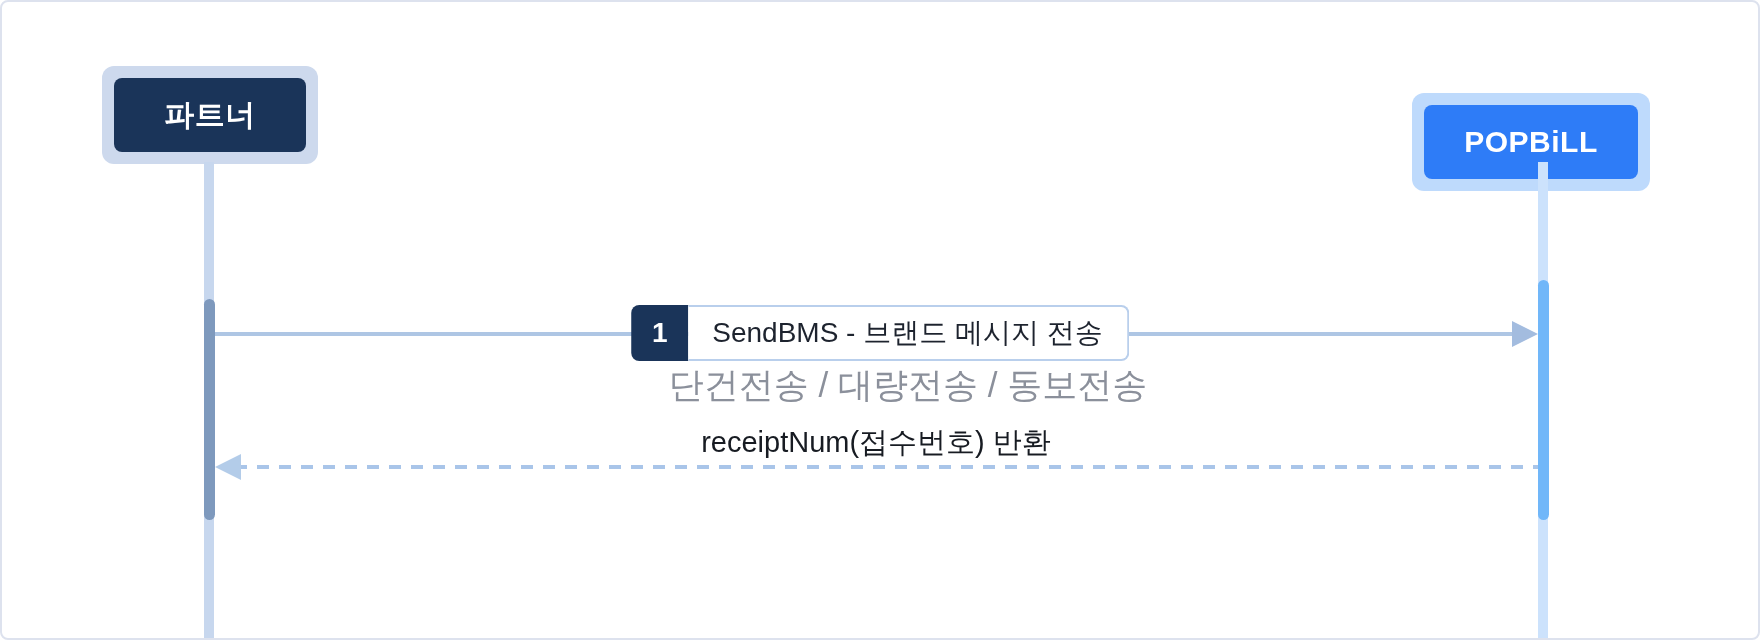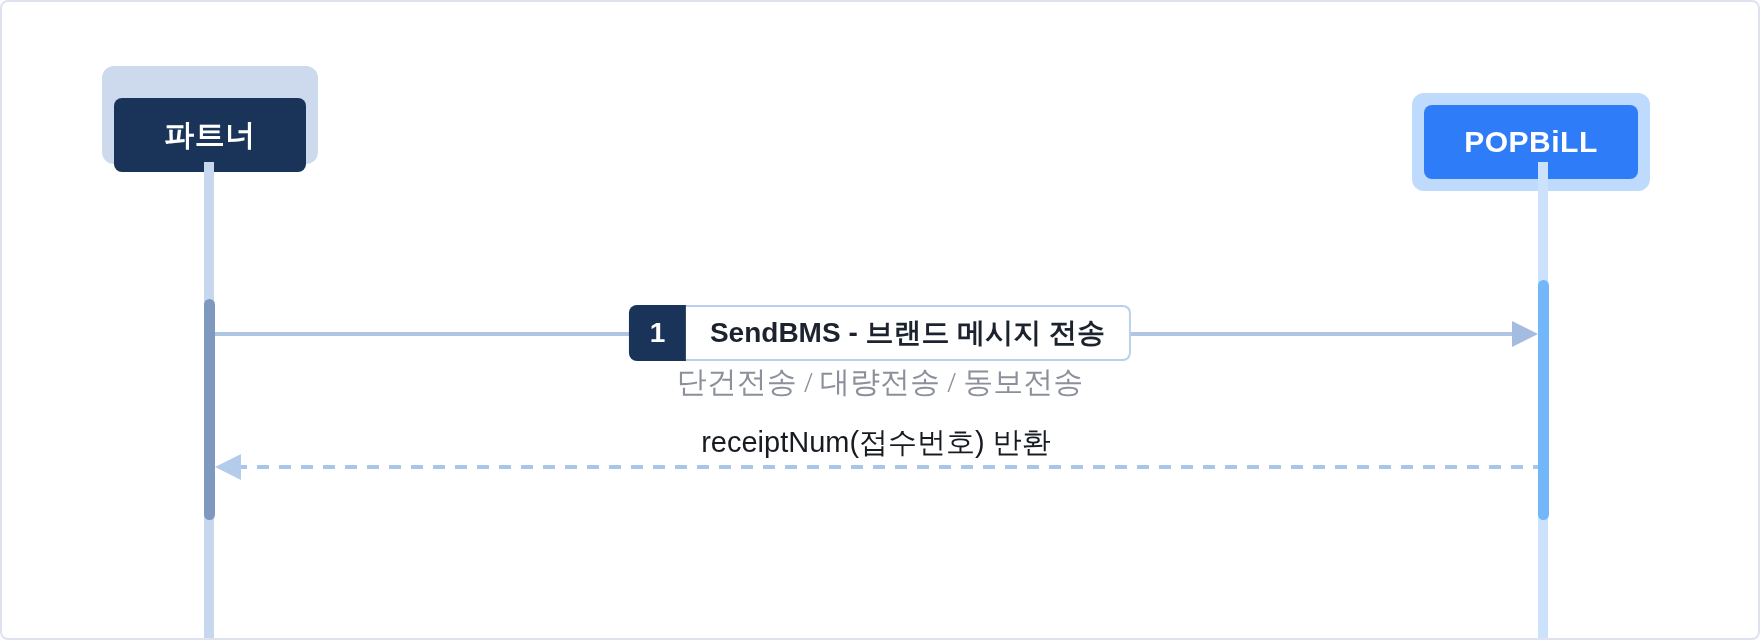--- a/index.html
+++ b/index.html
@@ -18,21 +18,21 @@
     overflow:hidden;box-sizing:content-box;
   }
   
   .actor{position:absolute;border-radius:12px;padding:12px;box-sizing:border-box;}
   .actor-inner{
     width:100%;height:100%;border-radius:8px;display:flex;
     align-items:center;justify-content:center;color:#fff;
     font-size:30px;font-weight:bold;letter-spacing:.5px;
   }
   .actor-partner{left:100px;top:64px;width:216px;height:98px;background:var(--partner-frame);}
-  .actor-partner .actor-inner{background:var(--navy);margin-top:20px;}
+  .actor-partner .actor-inner{background:var(--navy);}
   .actor-popbill{left:1410px;top:63px;width:238px;height:98px;background:var(--popbill-frame);margin-top:28px;}
   .actor-popbill .actor-inner{background:var(--blue);}
   
   .lifeline{position:absolute;width:10px;top:160px;bottom:0;z-index:1;}
   .lifeline-partner{left:202px;background:var(--lifeline-left);}
   .lifeline-popbill{left:1536px;background:var(--lifeline-right);}
   
   .activation{position:absolute;width:11px;border-radius:6px;z-index:2;}
   .activation-partner{left:202px;top:297px;height:221px;background:var(--activation-left);}
   .activation-popbill{left:1536px;top:278px;height:240px;background:var(--activation-right);}
@@ -48,26 +48,26 @@
     position:absolute;left:878px;top:303px;transform:translateX(-50%);
     display:flex;height:56px;z-index:4;
   }
   .msg-badge{
     background:var(--navy);color:#fff;font-size:28px;font-weight:bold;
     border-radius:8px 0 0 8px;width:57px;display:flex;align-items:center;justify-content:center;
   }
   .msg-box{
     background:#fff;border:2px solid var(--label-border);border-left:none;
     border-radius:0 8px 8px 0;display:flex;align-items:center;
-    padding:0 24px;font-size:28px;font-weight:700;color:var(--text-dark);
+    padding:0 24px;font-size:28px;font-weight:400;color:var(--text-dark);
     white-space:nowrap;box-sizing:border-box;
   }
   .msg-subtitle{
-    position:absolute;left:878px;top:360px;transform:translateX(-50%);
-    font-size:30px;color:var(--subtitle-text);white-space:nowrap;z-index:4;font-family:Liberation Serif, serif;
+    position:absolute;left:906px;top:360px;transform:translateX(-50%);
+    font-size:35px;color:var(--subtitle-text);white-space:nowrap;z-index:4;
   }
   
   .return-line{
     position:absolute;left:233px;top:463px;width:1303px;height:4px;z-index:3;
     background:repeating-linear-gradient(90deg,var(--dash) 0 12px,transparent 12px 22px);
   }
   .arrowhead-left{
     position:absolute;left:213px;top:452px;width:0;height:0;z-index:3;
     border-top:13px solid transparent;border-bottom:13px solid transparent;
     border-right:26px solid #b3cce9;

